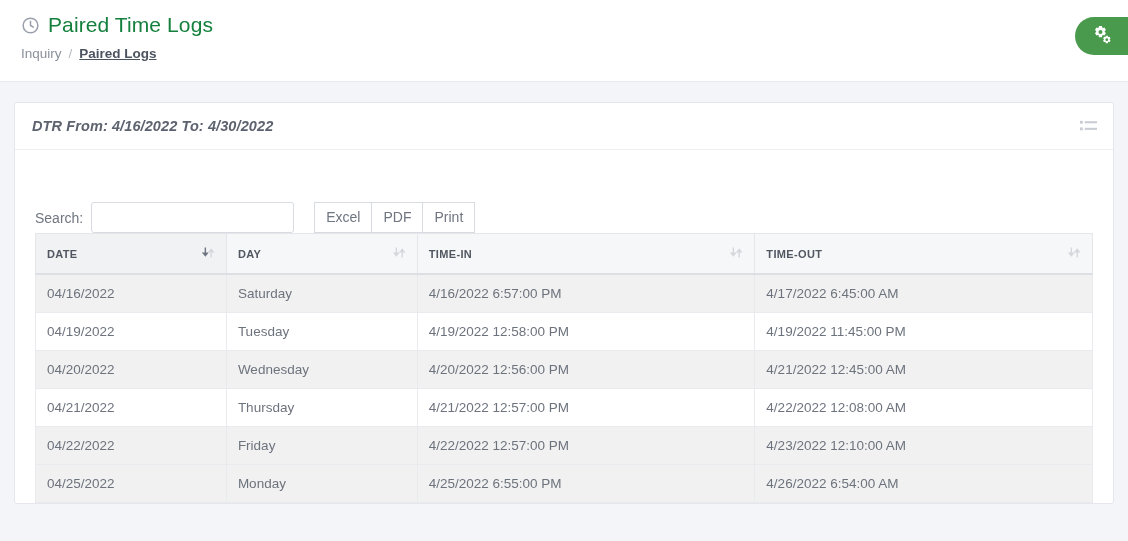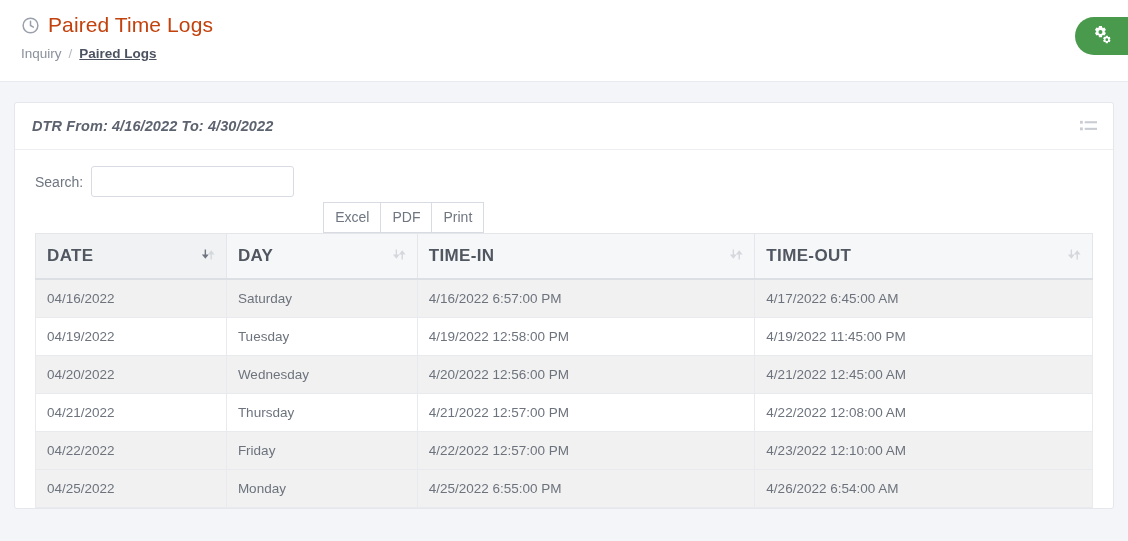--- a/index.html
+++ b/index.html
@@ -20,21 +20,21 @@
     background: #ffffff;
     height: 82px;
     border-bottom: 1px solid #e9eaf0;
     padding: 12px 0 0 21px;
   }
   .page-title {
     display: flex;
     align-items: center;
     gap: 8px;
     font-size: 21px;
-    color: #c2410c;
+    color: #15803d;
     font-weight: 400;
     line-height: 26px;
     letter-spacing: .1px;
   }
   .clock-icon { display: inline-flex; align-items: center; justify-content: center; }
   .breadcrumb {
     margin-top: 8px;
     font-size: 13.5px;
     color: #8a919c;
     display: flex;
@@ -109,22 +109,22 @@
     border: 1px solid #d8dbe1;
     border-radius: 3px;
     font-size: 14px;
     color: #6f7681;
     background: #fff;
     padding: 0 4px 0 14px;
     font-family: "Liberation Sans", sans-serif;
   }
   .dt-right {
     display: flex;
-    align-items: flex-start;
-    gap: 17px;
+    align-items: flex-end;
+    gap: 8px;
   }
   .dt-filter {
     display: flex;
     align-items: center;
     gap: 8px;
     font-size: 14px;
     color: #6f7681;
     margin-right: 12px;
   }
   .dt-filter input {
@@ -163,21 +163,21 @@
   
   table.dt {
     width: 100%;
     border-collapse: collapse;
     table-layout: fixed;
   }
   table.dt th {
     background: #f6f7f8;
     border: 1px solid #e4e6ea;
     border-bottom: 2px solid #dcdfe4;
-    font-size: 17px;
+    font-size: 11px;
     font-weight: bold;
     color: #515761;
     letter-spacing: .35px;
     text-align: left;
     padding: 12px 11px 12px 11px;
     height: 40px;
     position: relative;
     cursor: pointer;
     white-space: nowrap;
   }

